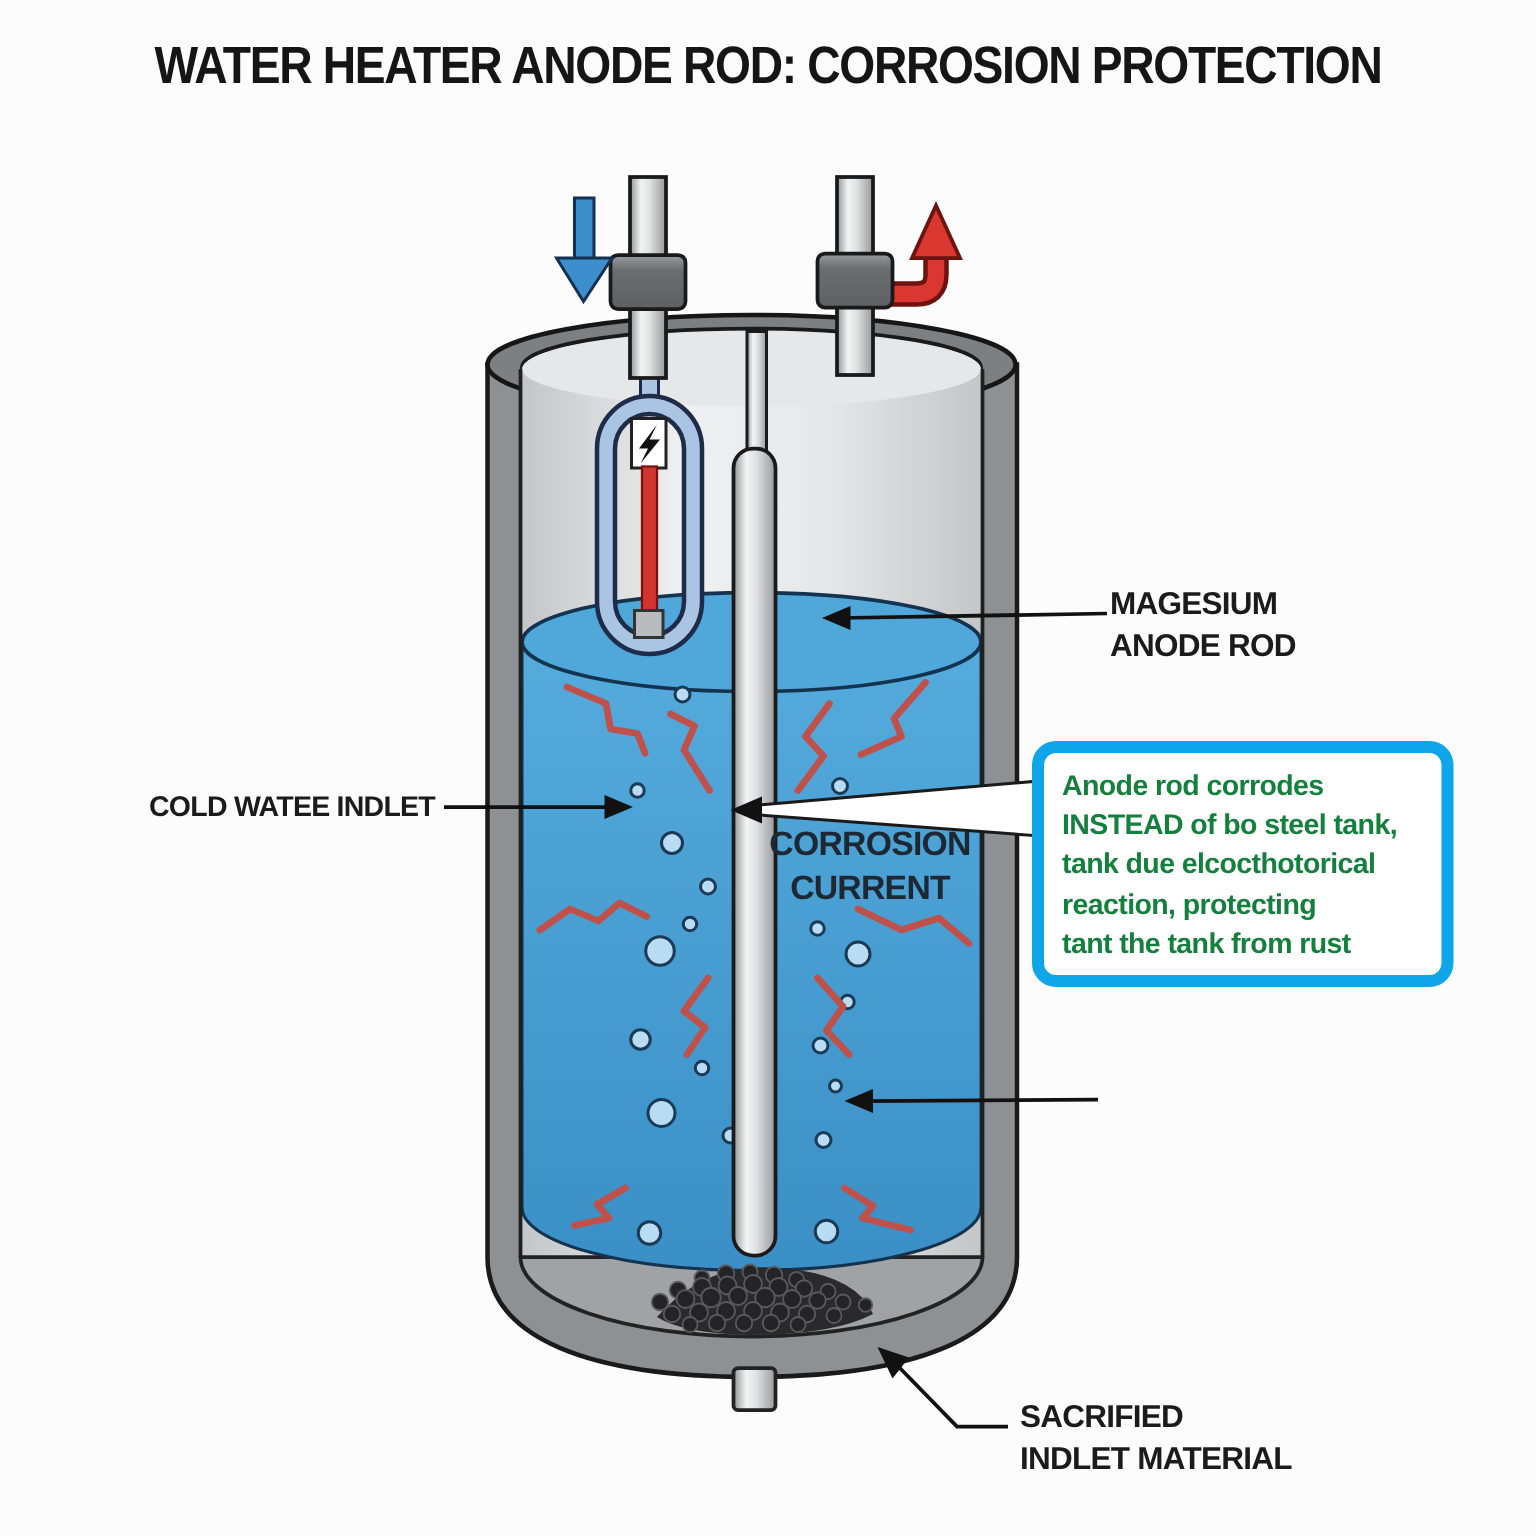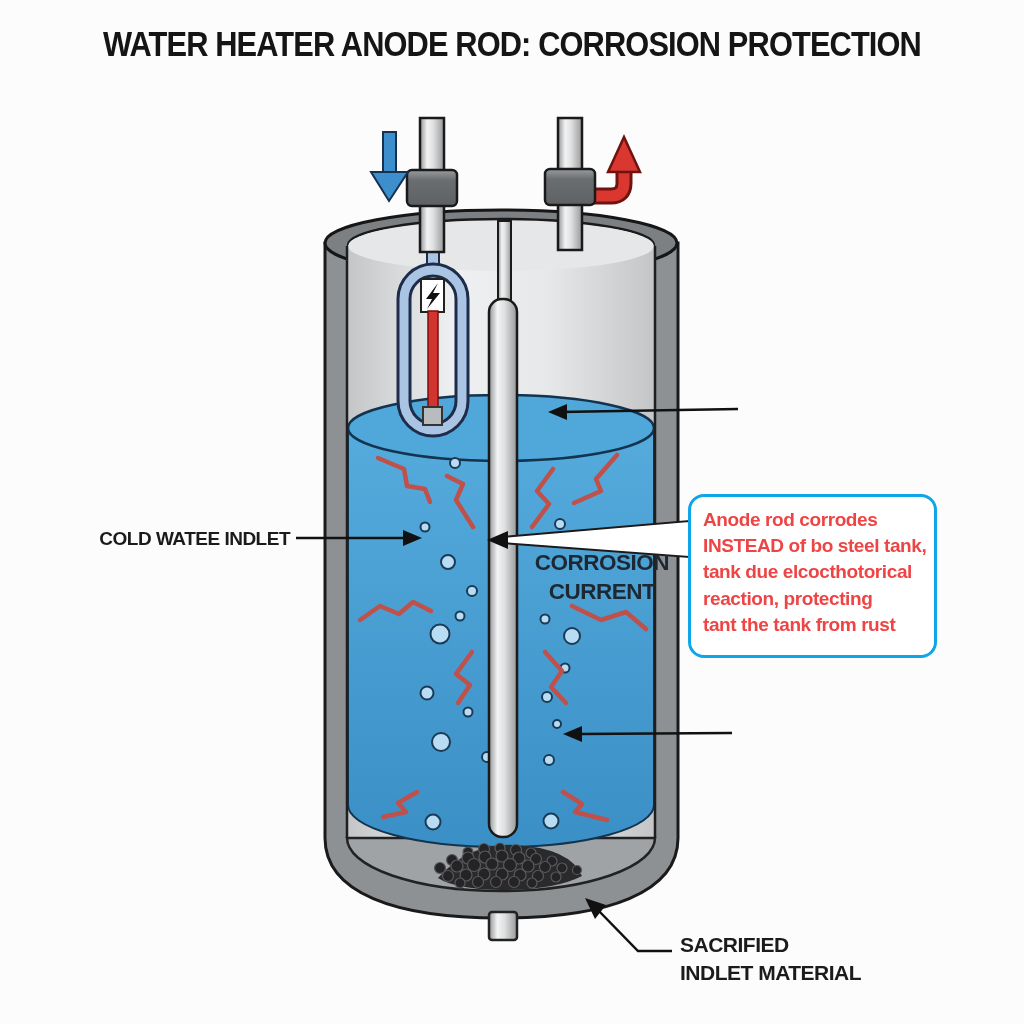--- a/index.html
+++ b/index.html
@@ -17,27 +17,27 @@
   .lbl{
     position:absolute;font-weight:bold;color:#1b1b1b;
     white-space:pre-line;line-height:1.34;letter-spacing:-.5px;font-size:21px;
   }
   .lbl-cold{left:88px;top:526px;width:202px;text-align:right;font-size:19px}
   .lbl-mag{left:740px;top:389px}
   .lbl-steel{left:735px;top:713px}
   .lbl-sac{left:680px;top:931px}
   .lbl-corr{
     left:488px;top:548px;width:184px;text-align:center;
-    color:#1e2833;font-size:22.5px;line-height:1.3;padding-left:22px;
+    color:#1e2833;font-size:22.5px;line-height:1.3;
   }
   .callout{
-    position:absolute;left:688px;top:494px;width:249px;height:164px;
-    box-sizing:border-box;background:#ffffff;border:3px solid #0ea5e9;
+    position:absolute;left:688px;top:494px;width:281px;height:164px;
+    box-sizing:border-box;background:#ffffff;border:8px solid #0ea5e9;
     border-radius:16px;padding:10px 12px;
-    font-size:19px;font-weight:bold;line-height:1.38;color:#ef4444;
+    font-size:19px;font-weight:bold;line-height:1.38;color:#15803d;
     white-space:pre;letter-spacing:-.4px;
   }
 </style>
 </head>
 <body>
 
 <div class="stage">
 
 <svg width="1024" height="1024" viewBox="0 0 1024 1024">
   <defs>
@@ -204,20 +204,22 @@
 
     <polyline points="672,951 638,951 596,908" fill="none"></polyline>
     <polygon points="585,898 606,905 595,919" stroke="none"></polygon>
   </g>
 </svg>
 
 <div class="ttl">WATER HEATER ANODE ROD: CORROSION PROTECTION</div>
 
 <div class="lbl lbl-cold">COLD WATEE INDLET</div>
 
+<div class="lbl lbl-mag">MAGESIUM
+ANODE ROD</div>
 
 <div class="lbl lbl-corr">CORROSION
 CURRENT</div>
 
 <div class="callout">Anode rod corrodes
 INSTEAD of bo steel tank,
 tank due elcocthotorical
 reaction, protecting
 tant the tank from rust</div>
 

